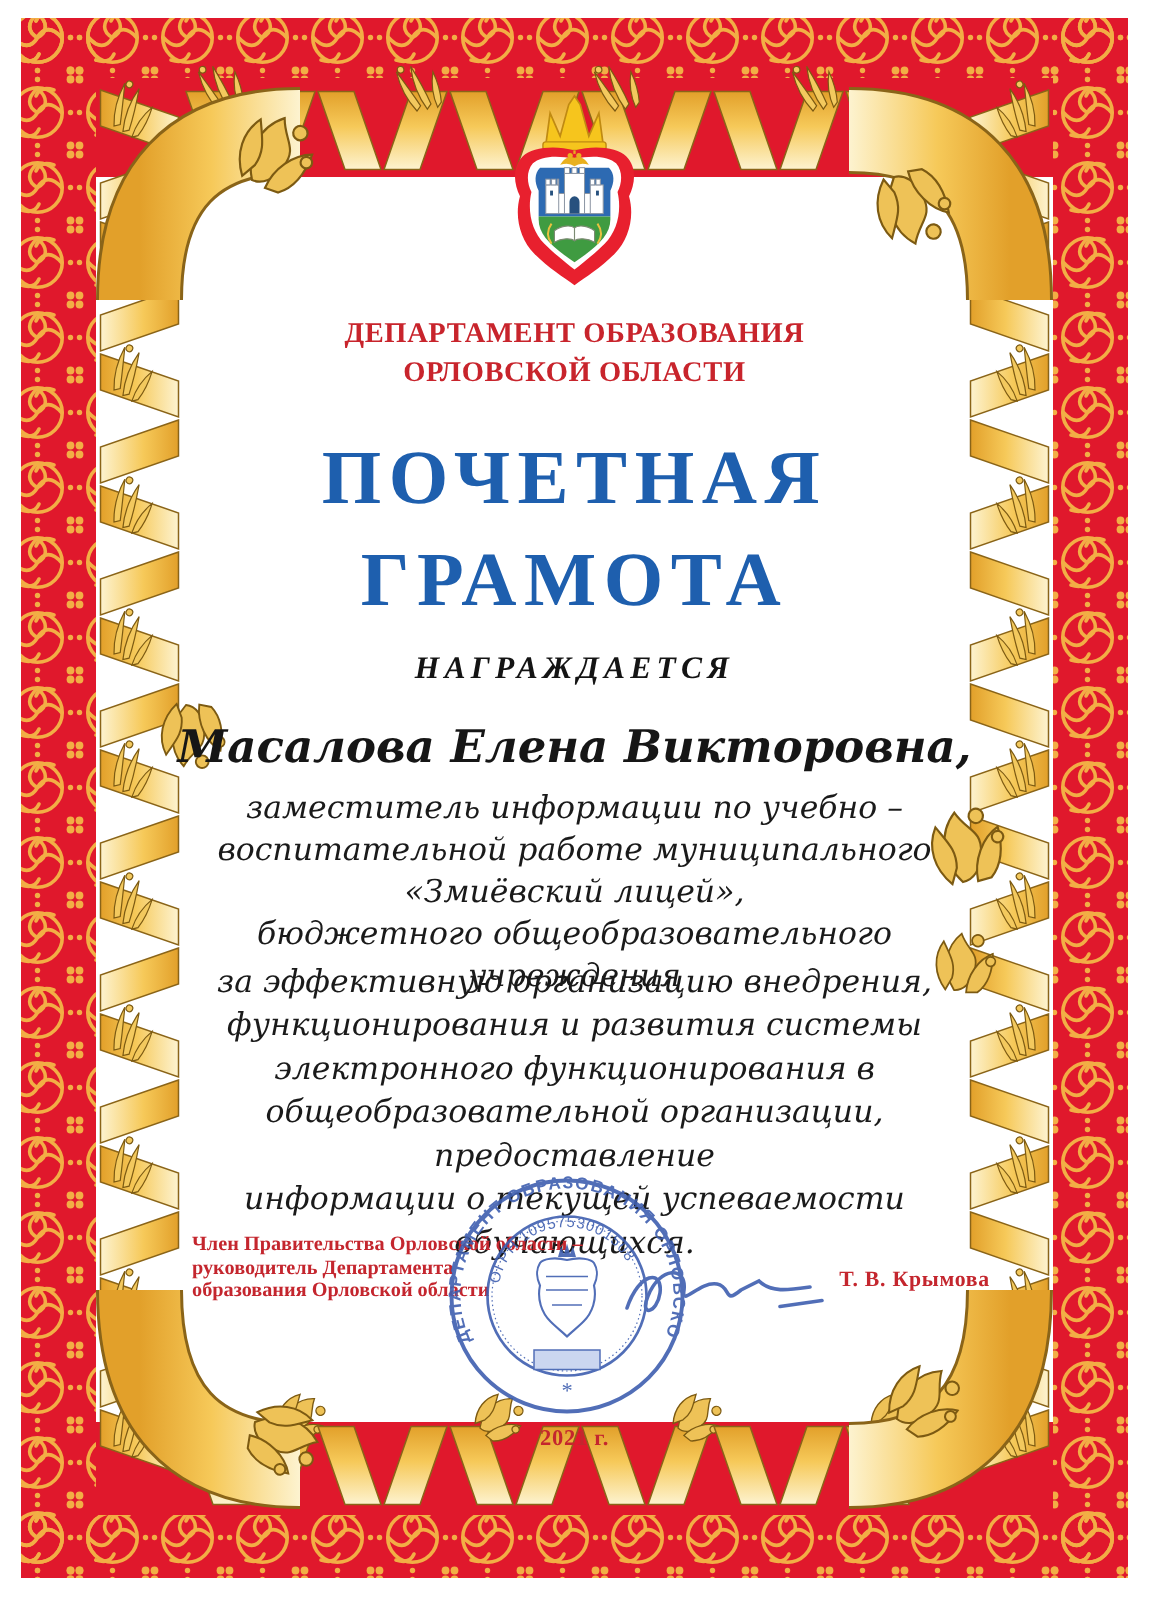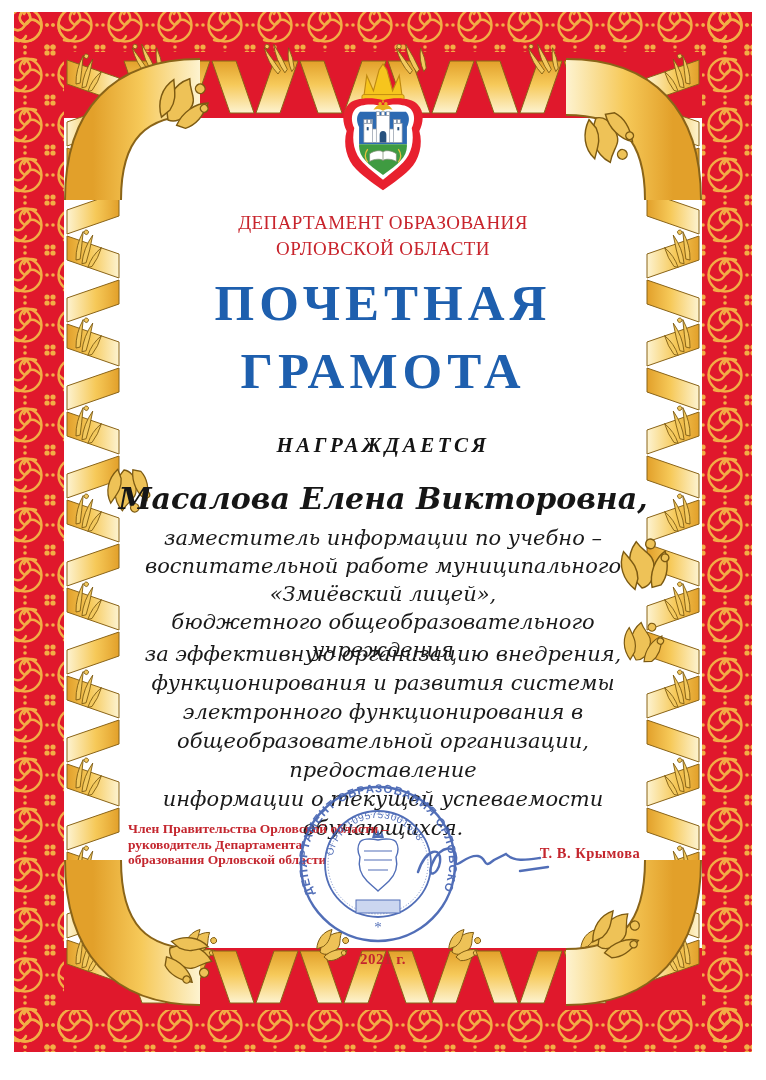--- a/index.html
+++ b/index.html
@@ -3,34 +3,34 @@
 <meta charset="utf-8">
 <style>
   html,body{margin:0;padding:0;background:#ffffff;}
   .page{position:relative;width:766px;height:1080px;background:#ffffff;overflow:hidden;
         font-family:"Liberation Serif",serif;}
   svg{display:block;}
   .abs{position:absolute;}
   #frame{left:0;top:0;}
   .emblem{left:339px;top:60px;}
   .txt{position:absolute;left:110px;width:546px;text-align:center;}
-  .issuer{top:210px;font-size:19px;font-weight:normal;color:#c8242c;line-height:26px;letter-spacing:.4px;}
-  .title{color:#1e5fae;font-weight:bold;letter-spacing:5px;font-size:51px;line-height:54px;}
+  .issuer{top:210px;font-size:19px;font-weight:bold;color:#c8242c;line-height:26px;letter-spacing:.4px;}
+  .title{color:#1e5fae;font-weight:bold;letter-spacing:5px;font-size:51px;line-height:54px;margin-top:16px;}
   .title1{top:276px;}
   .title2{top:344px;font-family:Liberation Serif, serif;}
   .awarded{top:433px;font-size:21px;font-style:italic;font-weight:600;color:#141414;
            letter-spacing:3.5px;font-family:Liberation Serif, serif;}
   .rname{top:481px;font-size:30px;font-style:italic;font-weight:700;color:#161616;
          font-family:"DejaVu Serif",serif;}
   .para{font-style:italic;color:#1a1a1a;font-family:"DejaVu Serif",serif;font-size:21px;}
   .para1{top:524px;line-height:28px;}
   .para2{top:640px;line-height:29px;}
   .sigblock{position:absolute;left:128px;top:821px;width:300px;text-align:left;
             font-size:13.5px;font-weight:bold;color:#c4262e;line-height:15.5px;}
-  .signame{position:absolute;left:520px;top:845px;width:140px;text-align:center;
+  .signame{position:absolute;left:520px;top:845px;width:140px;text-align:right;
            font-size:14.5px;font-weight:bold;color:#c4262e;letter-spacing:.5px;}
   .year{top:924px;font-size:15px;font-weight:bold;color:#c4262e;letter-spacing:.5px;margin-top:27px;}
   .stamp{left:268px;top:776px;opacity:.9;}
 </style>
 </head>
 <body>
 
 <div class="page">
 
   <svg id="frame" class="abs" width="766" height="1080" viewBox="0 0 766 1080">

